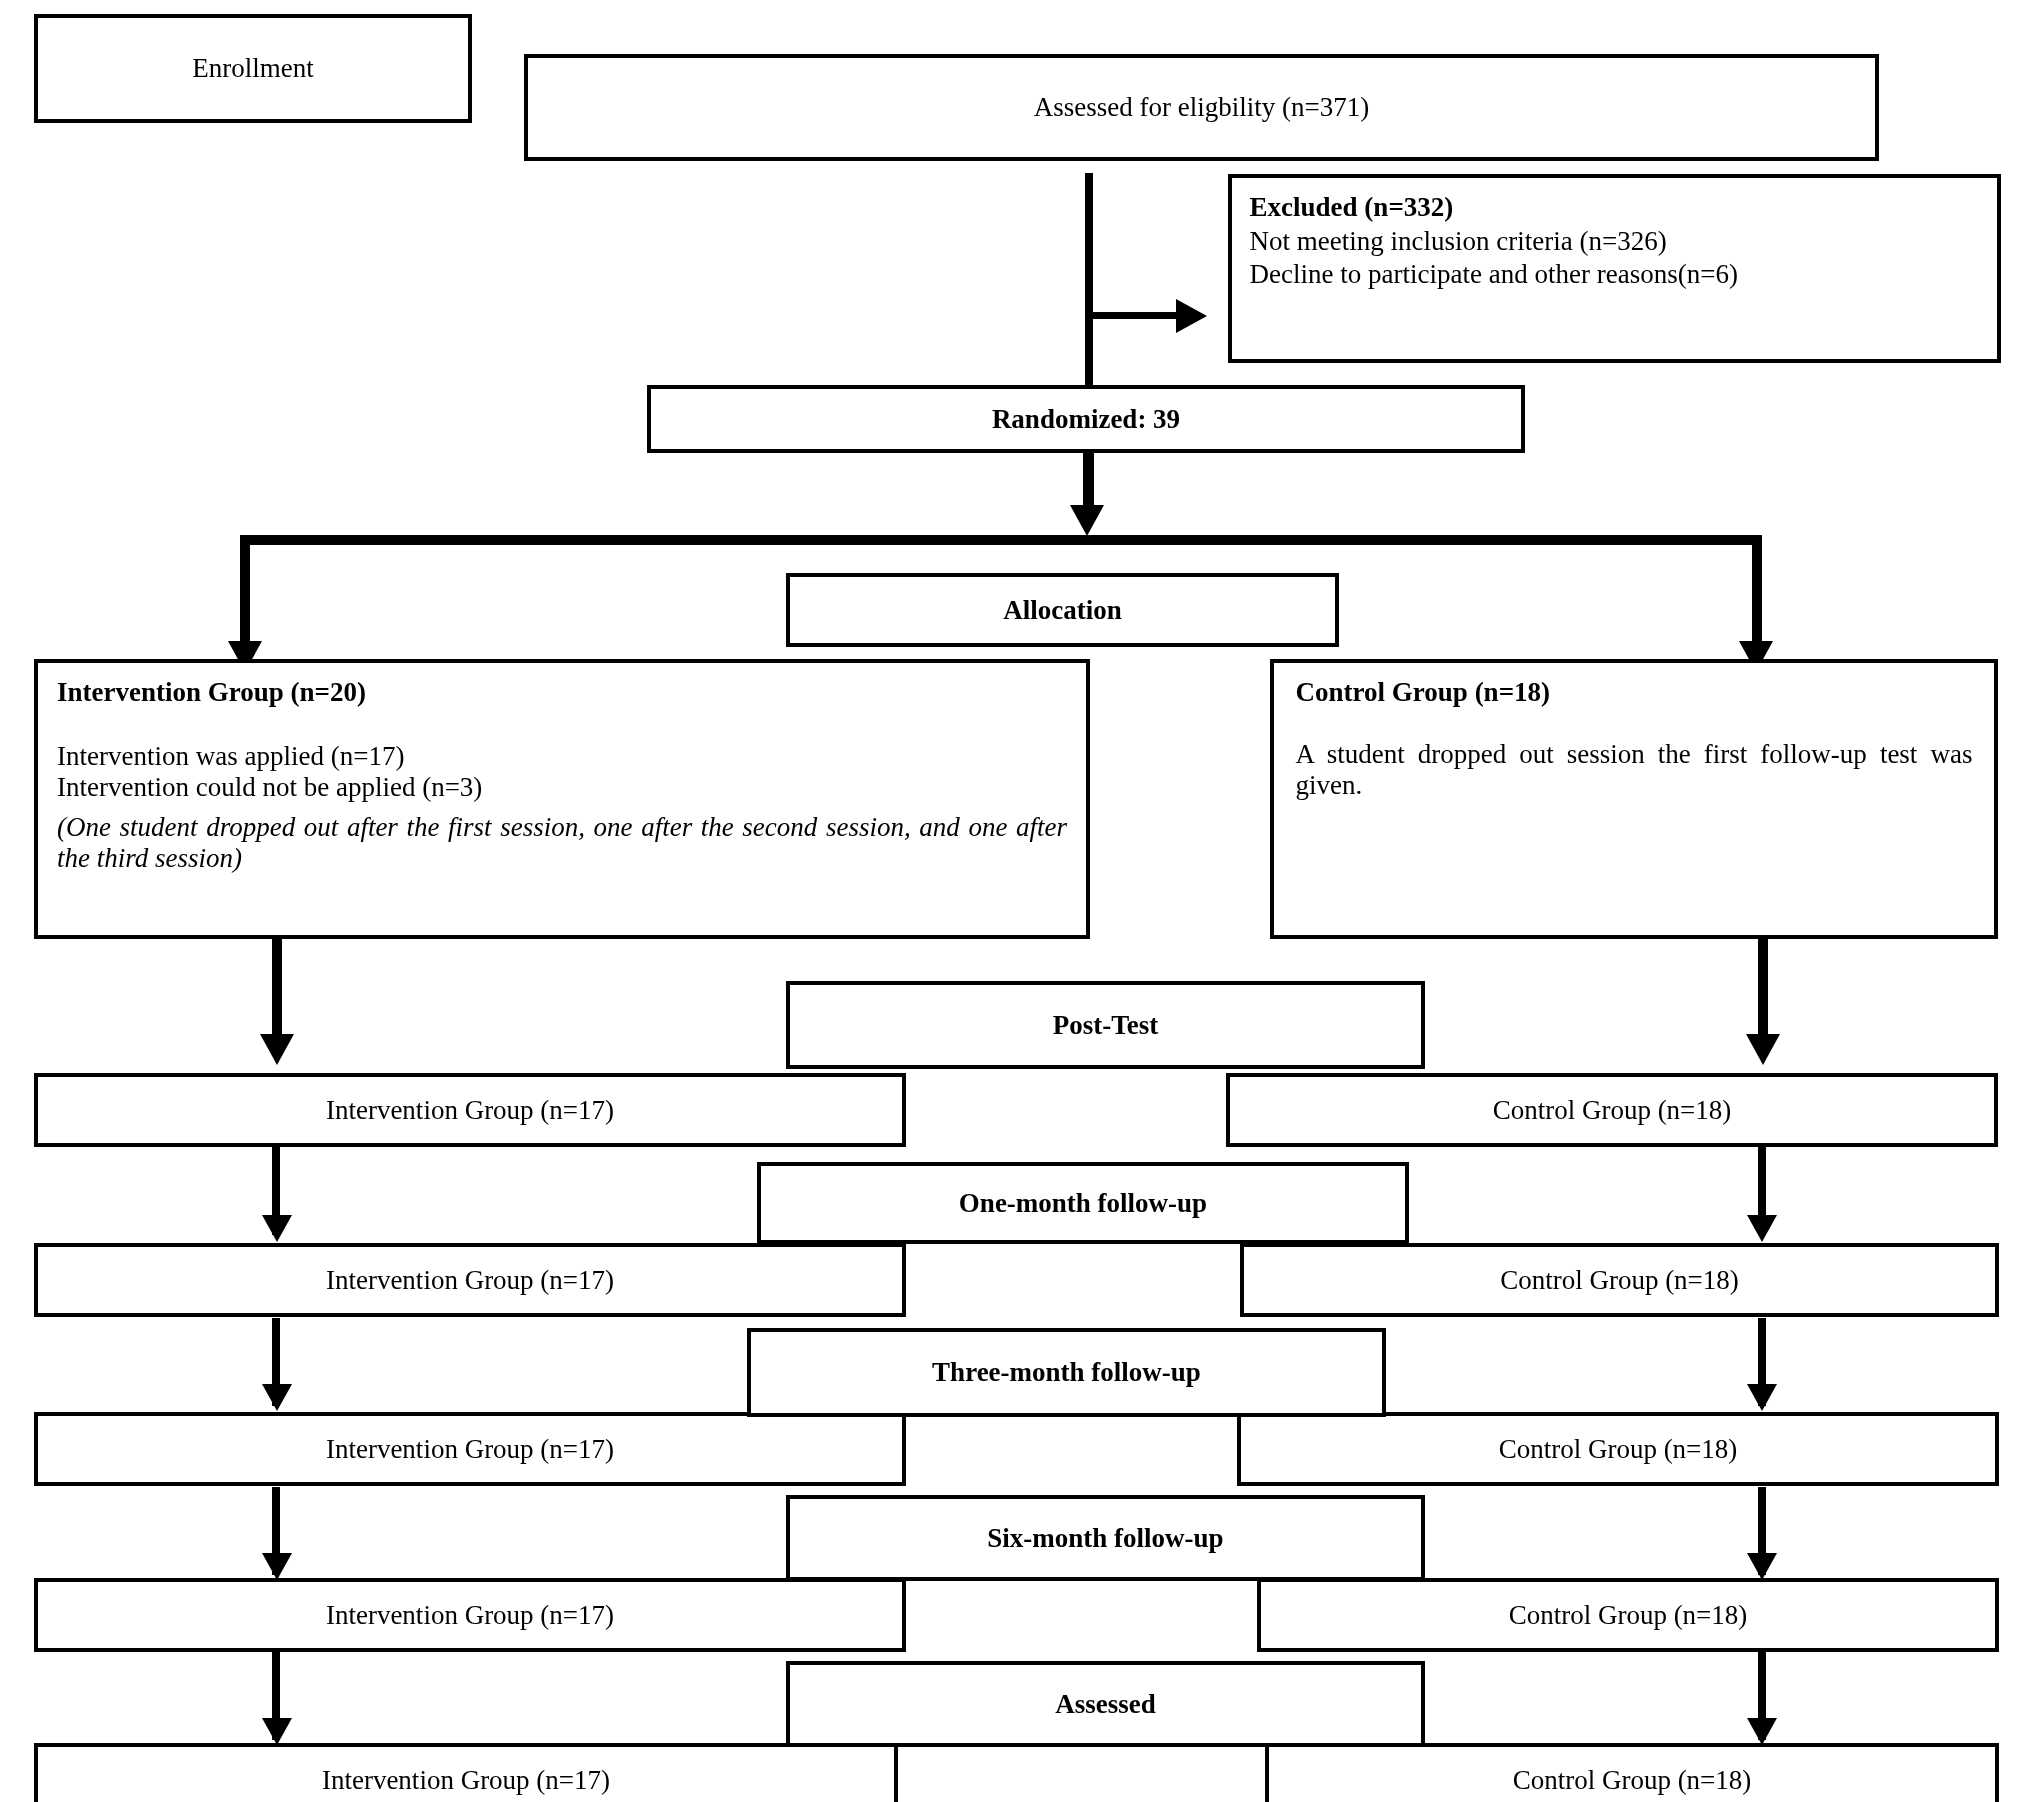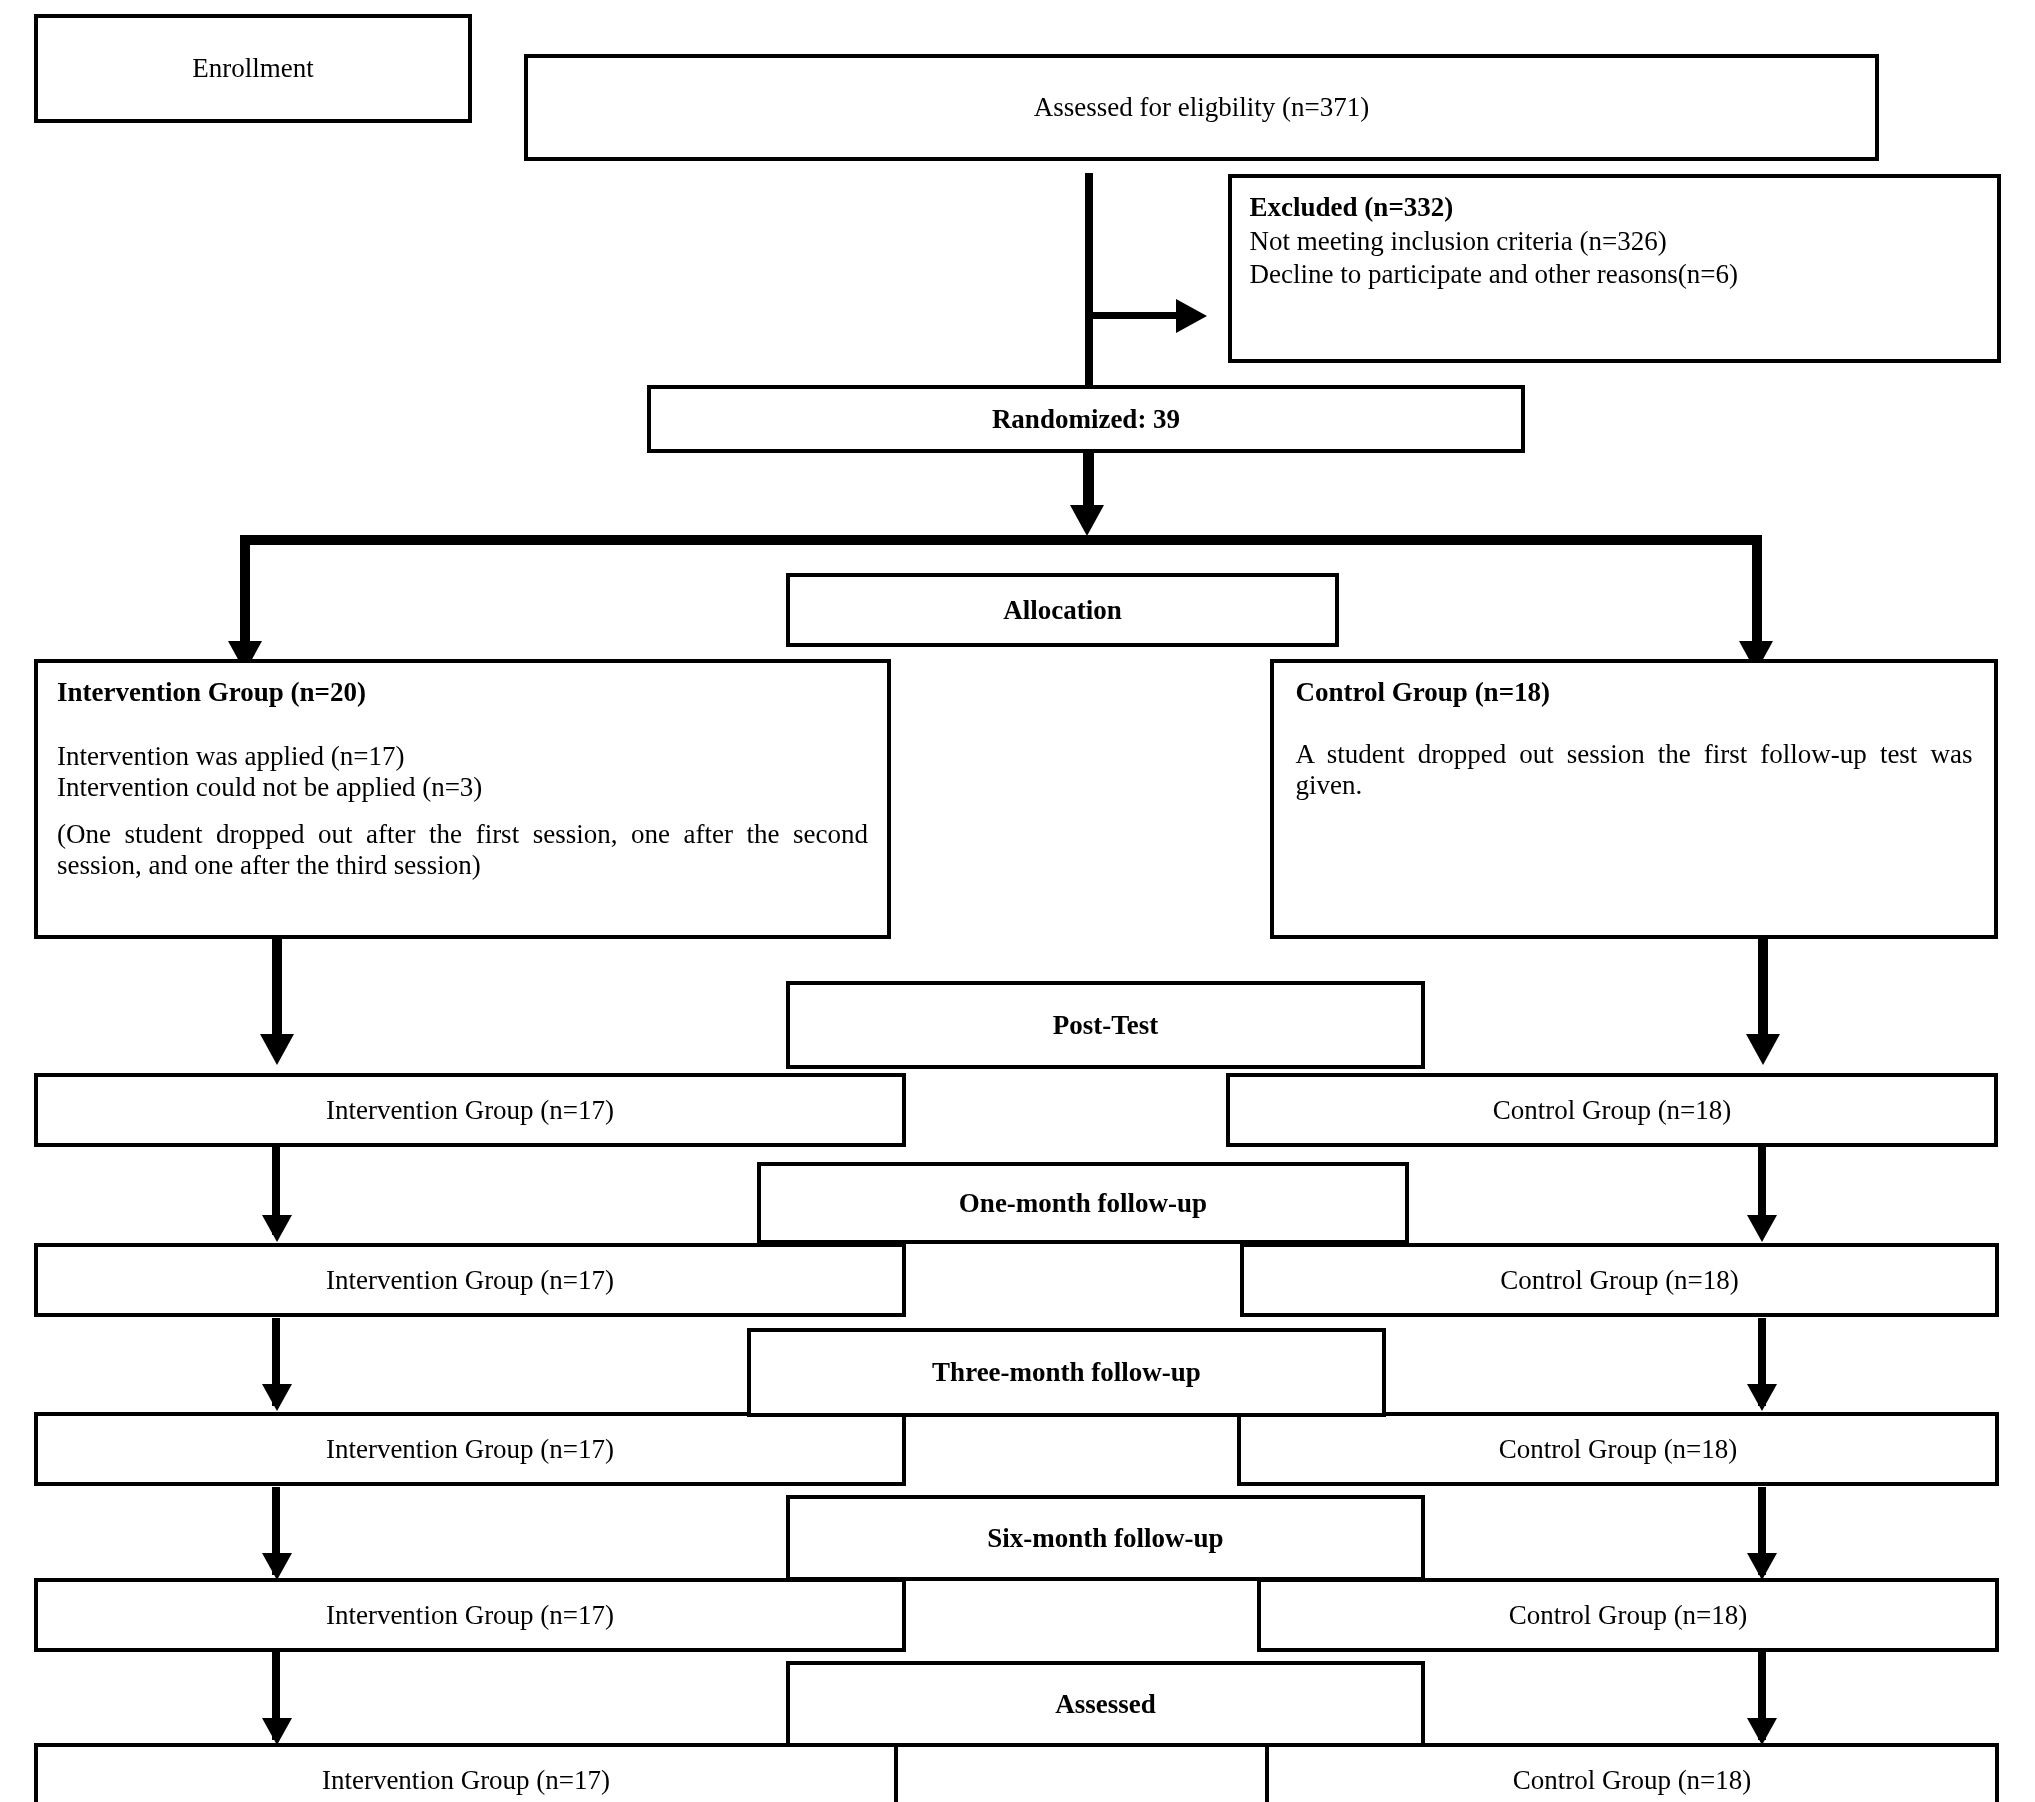--- a/index.html
+++ b/index.html
@@ -114,25 +114,25 @@
   <div class="hline" style="left:240px; top:535px; width:1522px; height:10px;"></div>
   <div class="vline" style="left:240px; top:535px; width:10px; height:115px;"></div>
   <div class="arrowhead-down" style="left:228px; top:641px;"></div>
   <div class="vline" style="left:1752px; top:535px; width:10px; height:115px;"></div>
   <div class="arrowhead-down" style="left:1739px; top:641px;"></div>
 
   <div class="box center" style="left:786px; top:573px; width:553px; height:74px; z-index:6;">
     <span class="txt t-bold">Allocation</span>
   </div>
 
-  <div class="box" style="left:34px; top:659px; width:857px; height:280px; padding:15px 19px 0 19px;">
+  <div class="box" style="left:34px; top:659px; width:1056px; height:280px; padding:15px 19px 0 19px;">
     <div class="t-lead">Intervention Group (n=20)</div>
     <div class="t-reg" style="margin-top:35px;">Intervention was applied (n=17)</div>
     <div class="t-reg" style="margin-top:2.7px;">Intervention could not be applied (n=3)</div>
-    <div class="t-just" style="margin-top:17px;">(One student dropped out after the first session, one after the second session, and one after the third session)</div>
+    <div class="t-just" style="margin-top:10px;font-style:italic;">(One student dropped out after the first session, one after the second session, and one after the third session)</div>
   </div>
 
   <div class="box" style="left:1270px; top:659px; width:728px; height:280px; padding:15px 21.6px 0 21.6px;">
     <div class="t-lead">Control Group (n=18)</div>
     <div class="t-just" style="margin-top:32px;">A student dropped out session the first follow-up test was given.</div>
   </div>
 
   <div class="vline" style="left:272px; top:939px; width:10px; height:105px;"></div>
   <div class="arrowhead-down" style="left:260px; top:1034px;"></div>
   <div class="vline" style="left:1758px; top:939px; width:10px; height:105px;"></div>

